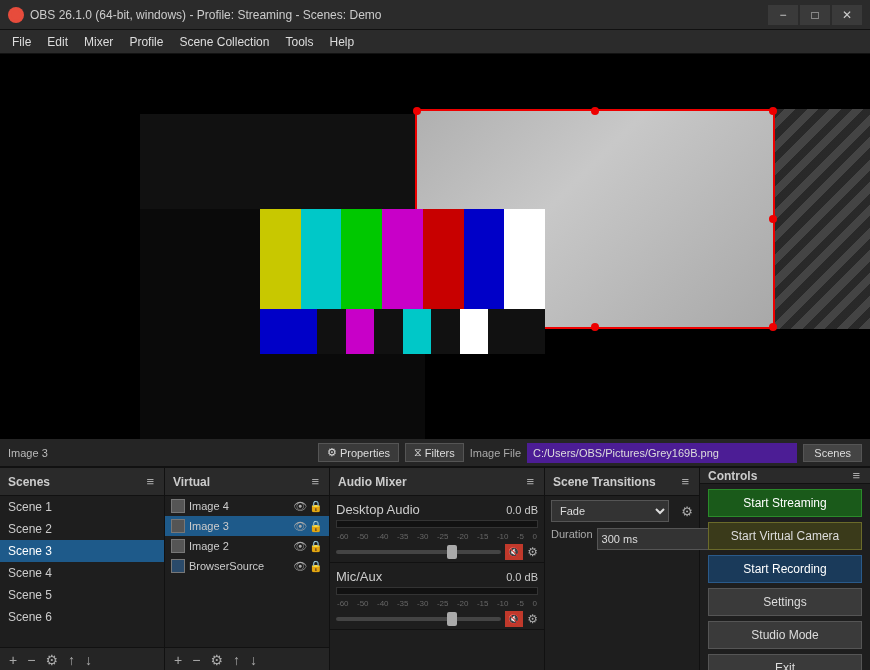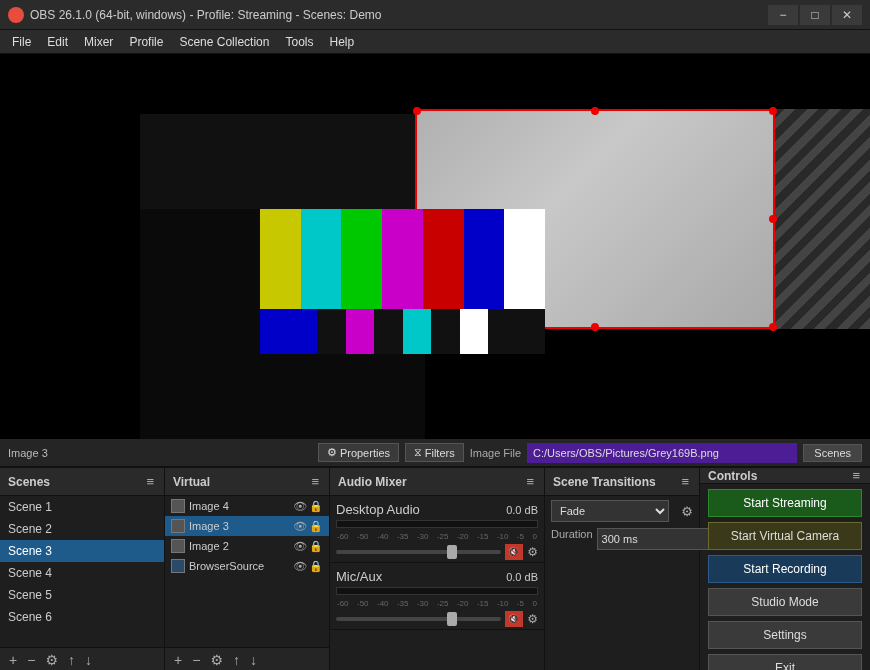--- a/index.html
+++ b/index.html
@@ -712,18 +712,18 @@
   <div class="panel controls-panel">
     <div class="panel-header">
       <span>Controls</span>
       <div class="panel-header-icons">
         <button class="panel-icon-btn">≡</button>
       </div>
     </div>
     <button class="control-btn start-streaming">Start Streaming</button>
     <button class="control-btn start-camera">Start Virtual Camera</button>
     <button class="control-btn start-recording">Start Recording</button>
+    <button class="control-btn">Settings</button>
     <button class="control-btn">Studio Mode</button>
-    <button class="control-btn">Settings</button>
     <button class="control-btn">Exit</button>
   </div>
 
 </div>
 
 </body></html>

